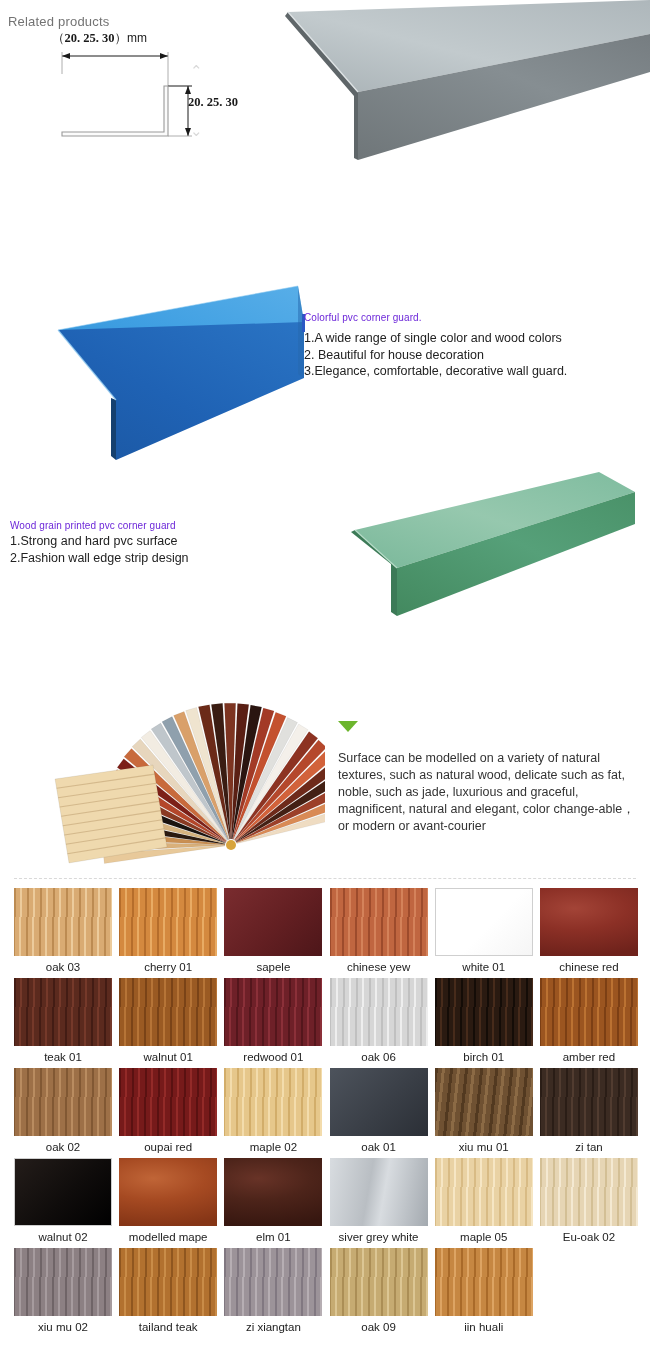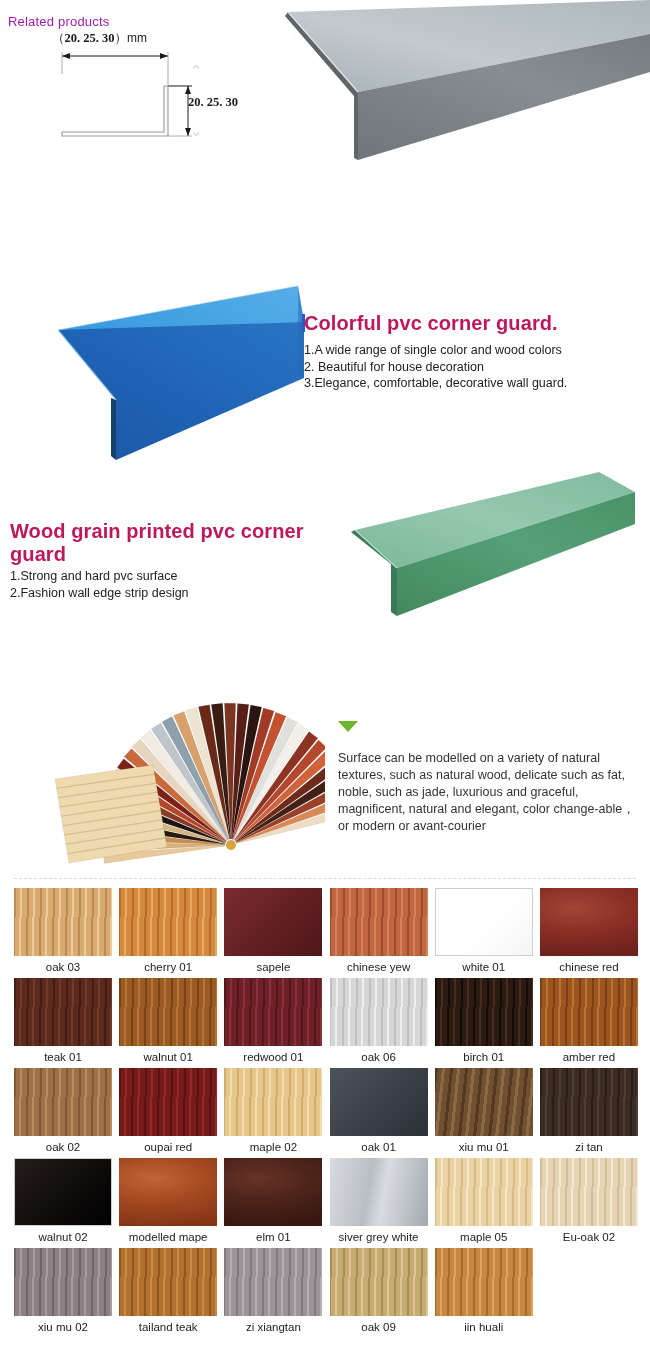--- a/index.html
+++ b/index.html
@@ -7,21 +7,21 @@
   body{
     width:650px; height:1345px; position:relative; overflow:hidden;
     background:#ffffff;
     font-family:"Liberation Sans", sans-serif;
     -webkit-font-smoothing:antialiased;
   }
   .abs{position:absolute;}
 
   
   #related-title{
-    left:8px; top:14px; font-size:13px; color:#a21caf; letter-spacing:.2px;
+    left:8px; top:14px; font-size:13px; color:#737373; letter-spacing:.2px;
   }
   #dim-diagram{ left:40px; top:28px; width:230px; height:130px; }
   #dim-top-label{
     left:52px; top:30px; font-size:12.5px; color:#1a1a1a;
     font-weight:bold; font-family:"Liberation Serif", serif; white-space:nowrap;
   }
   #dim-top-label .paren{font-weight:normal;}
   #dim-side-label{
     left:188px; top:95px; font-size:12.5px; color:#1a1a1a;
     font-weight:bold; font-family:"Liberation Serif", serif; white-space:nowrap;
@@ -32,21 +32,21 @@
 
   
   .guard{ }
   .guard svg{display:block;}
 
   
   .accent-bar{
     width:3px; background:#2b58c4;
   }
   .block-title{
-    font-size:20px; font-weight:bold; color:#be185d; letter-spacing:.1px;
+    font-size:10px; font-weight:normal; color:#6d28d9; letter-spacing:.1px;
   }
   .block-line{
     font-size:12.5px; color:#222; line-height:16.5px;
   }
 
   #colorful-block{ left:304px; top:312px; width:330px; }
   #colorful-bar{ left:302px; top:314px; height:18px; }
   #colorful-lines{ margin-top:7px; }
 
   #woodgrain-block{ left:10px; top:520px; width:300px; }

